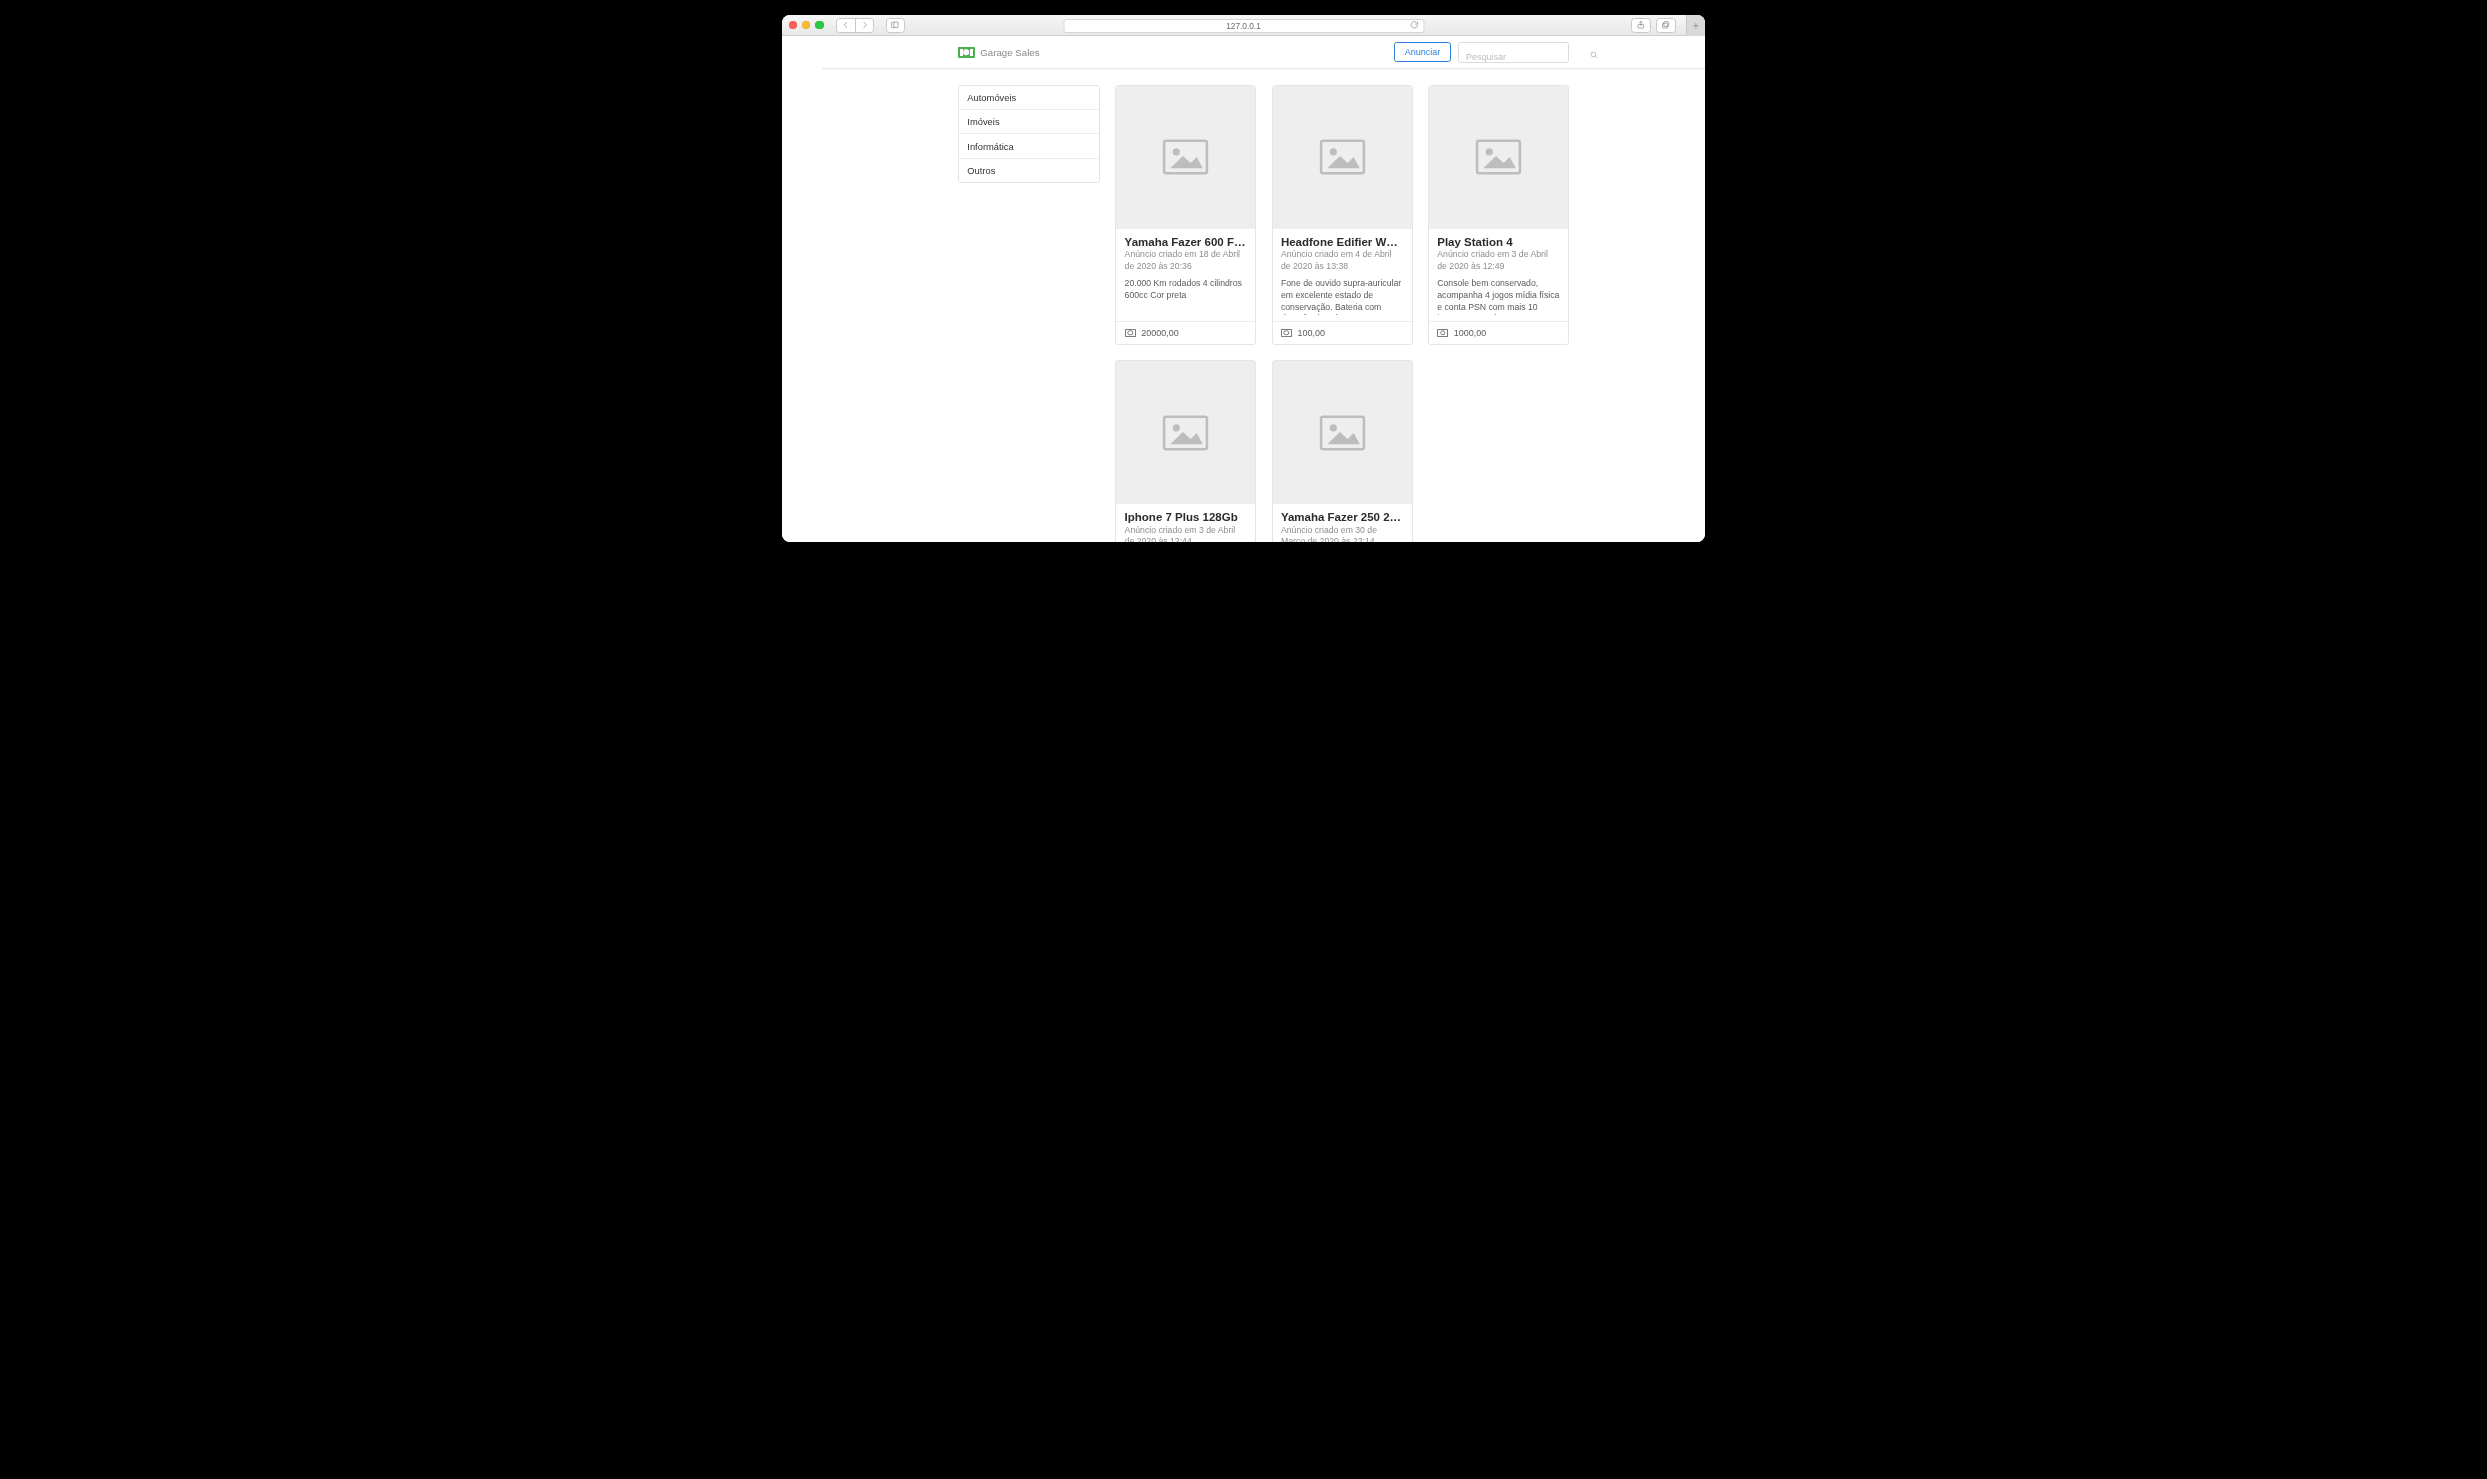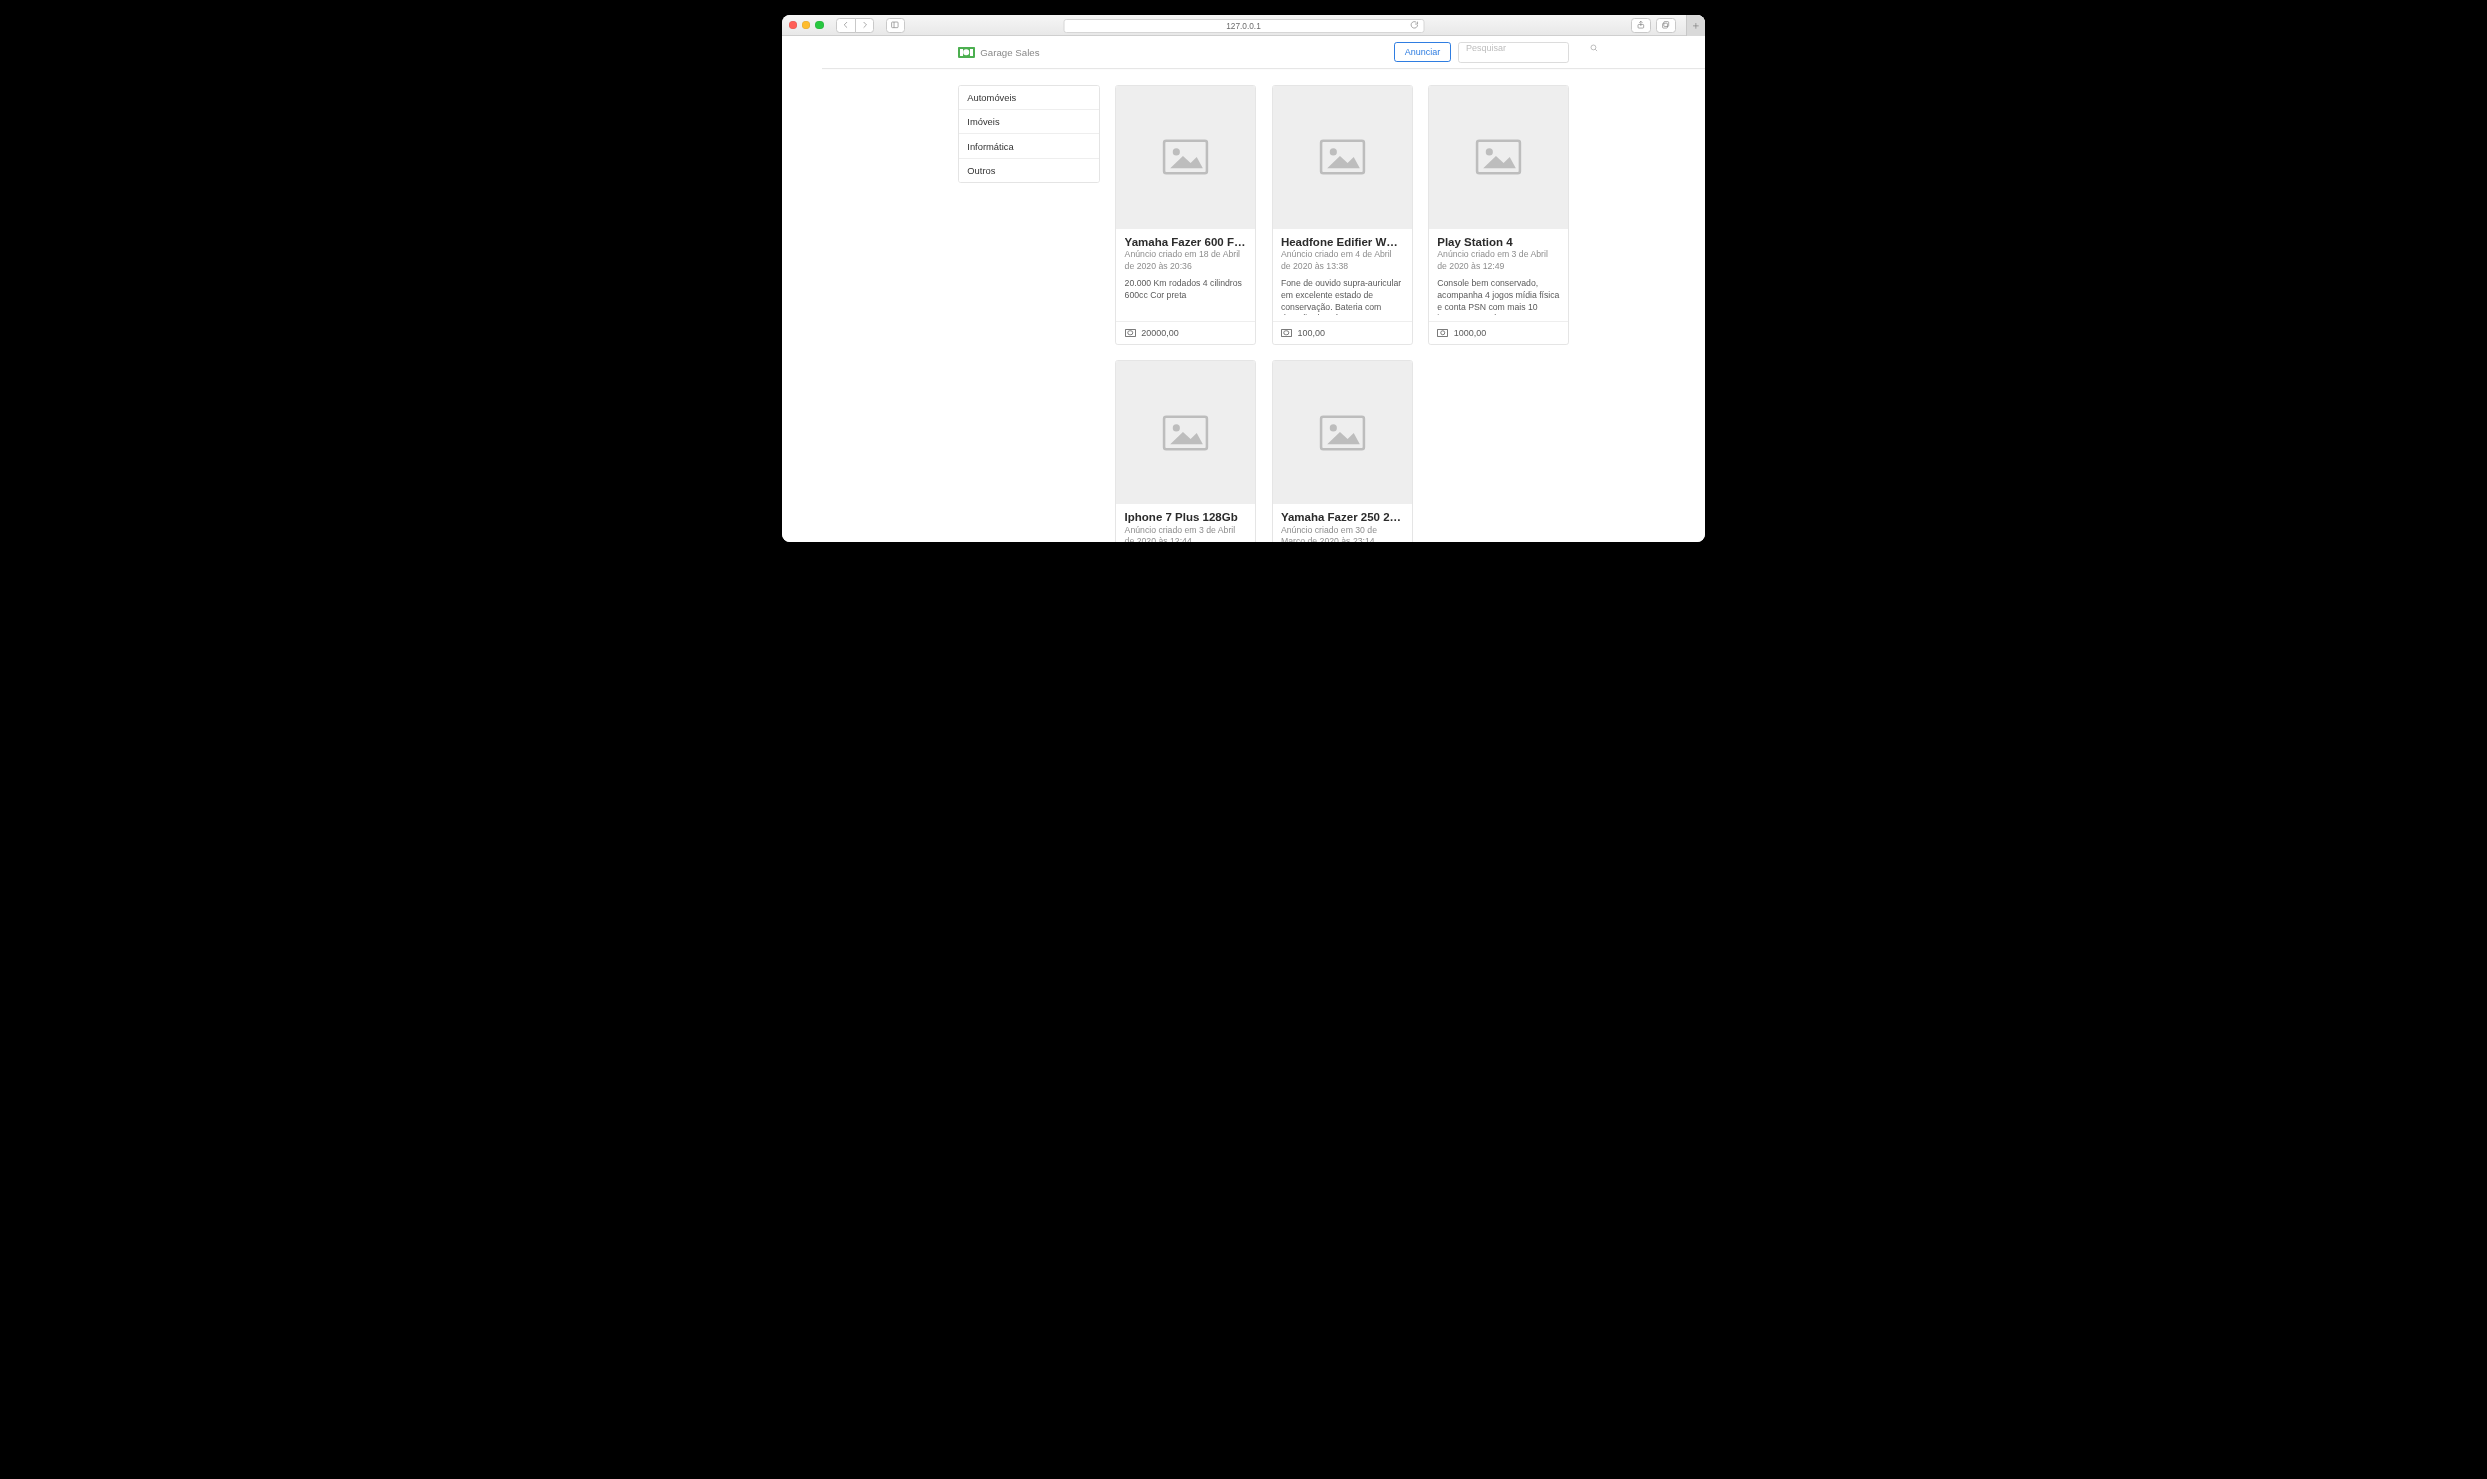--- a/index.html
+++ b/index.html
@@ -80,21 +80,21 @@
   }
   .brand-ico::before{left:2.1px;} .brand-ico::after{right:2.1px;}
   .brand-ico .c { position:absolute; left:50%; top:50%; width:5.6px; height:5.6px; border-radius:50%; background:#fff; transform:translate(-50%,-50%);} 
   .nav-right { margin-left:auto; display:flex; align-items:center; gap:7px; }
   .btn-outline {
     border:0.7px solid #2f7de1; color:#2f7de1; background:#fff; border-radius:2.8px;
     padding:4.2px 9.7px; font-size:9px; cursor:pointer;
   }
   .search {
     width:111px; height:21px; border:0.7px solid #dcdcdc; border-radius:2.8px;
-    display:flex; align-items:flex-start; padding:0 7px; gap:5.6px; background:#fff;
+    display:flex; align-items:flex-end; padding:0 7px; gap:5.6px; background:#fff;
   }
   .search input{
     flex:1; border:0; outline:0; font-size:9px; color:#555; background:transparent;
   }
   .search input::placeholder{color:#bdbdbd;}
   .search .mag { color:#9b9b9b; }
   .content { width:611px; margin:15.3px auto 0; display:flex; gap:15.3px; }
   .sidebar { width:142px; flex:0 0 142px; }
   .list-group { border:0.7px solid #e4e4e4; border-radius:2.8px; overflow:hidden; background:#fff;}
   .list-group-item{

